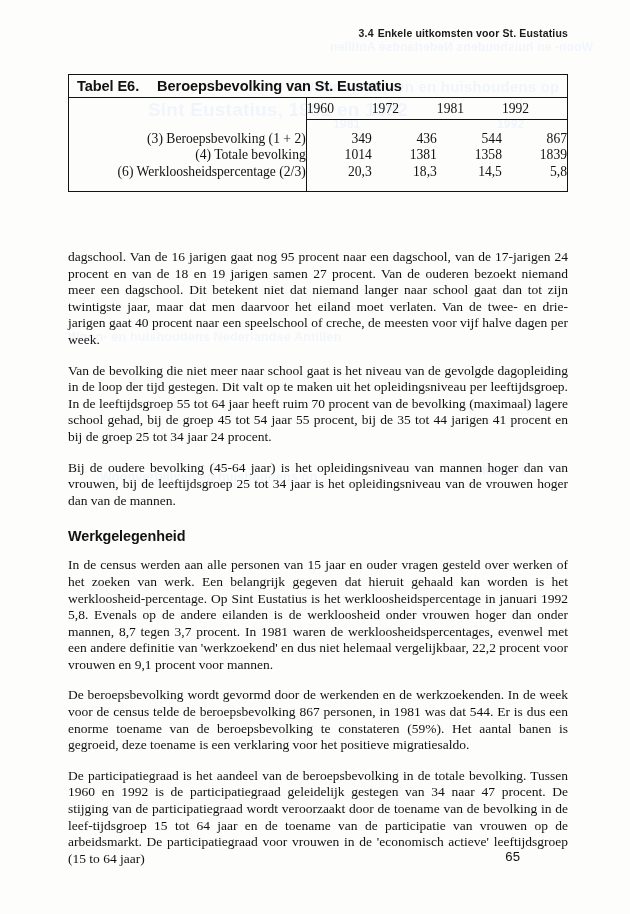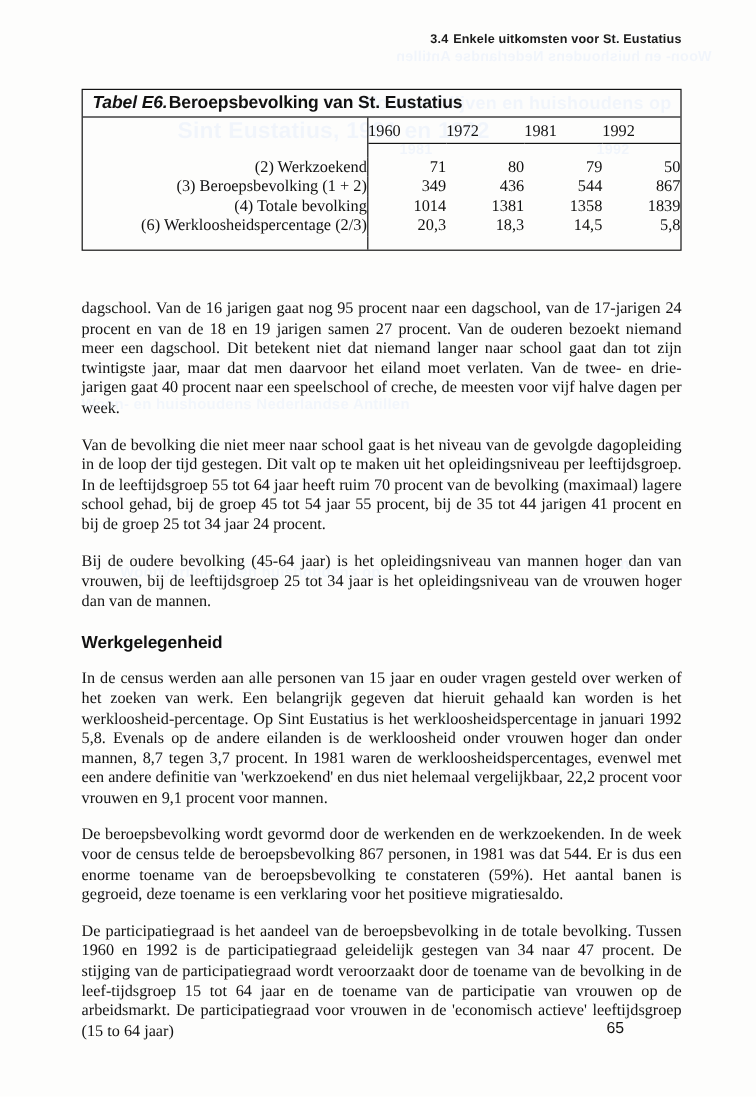--- a/index.html
+++ b/index.html
@@ -57,21 +57,21 @@
   }
   .table-title {
     font-family: "Liberation Sans", "DejaVu Sans", sans-serif;
     font-size: 14.6px;
     font-weight: bold;
     letter-spacing: -0.1px;
     padding: 3px 0 3px 8px;
     border-bottom: 1.5px solid #141414;
     white-space: nowrap;
   }
-  .table-title .tnum { margin-right: 1px; font-style: italic; }
+  .table-title .tnum { margin-right: 18px; }
   table.data {
     border-collapse: collapse;
     width: 100%;
     font-size: 13.6px;
   }
   table.data th, table.data td {
     padding: 0;
     font-weight: normal;
   }
   th.lbl-head, td.lbl {
@@ -179,28 +179,20 @@
         <tr class="spacer">
           <td></td>
           <td class="sep"></td>
           <td></td>
           <td></td>
           <td></td>
           <td></td>
         </tr>
 
         <tr class="datarow">
-          <td class="lbl">(2) Werkzoekend</td>
-          <td class="sep"></td>
-          <td class="val">71</td>
-          <td class="val">80</td>
-          <td class="val">79</td>
-          <td class="val">50</td>
-        </tr>
-        <tr class="datarow">
           <td class="lbl">(3) Beroepsbevolking (1 + 2)</td>
           <td class="sep"></td>
           <td class="val">349</td>
           <td class="val">436</td>
           <td class="val">544</td>
           <td class="val">867</td>
         </tr>
         <tr class="datarow">
           <td class="lbl">(4) Totale bevolking</td>
           <td class="sep"></td>

